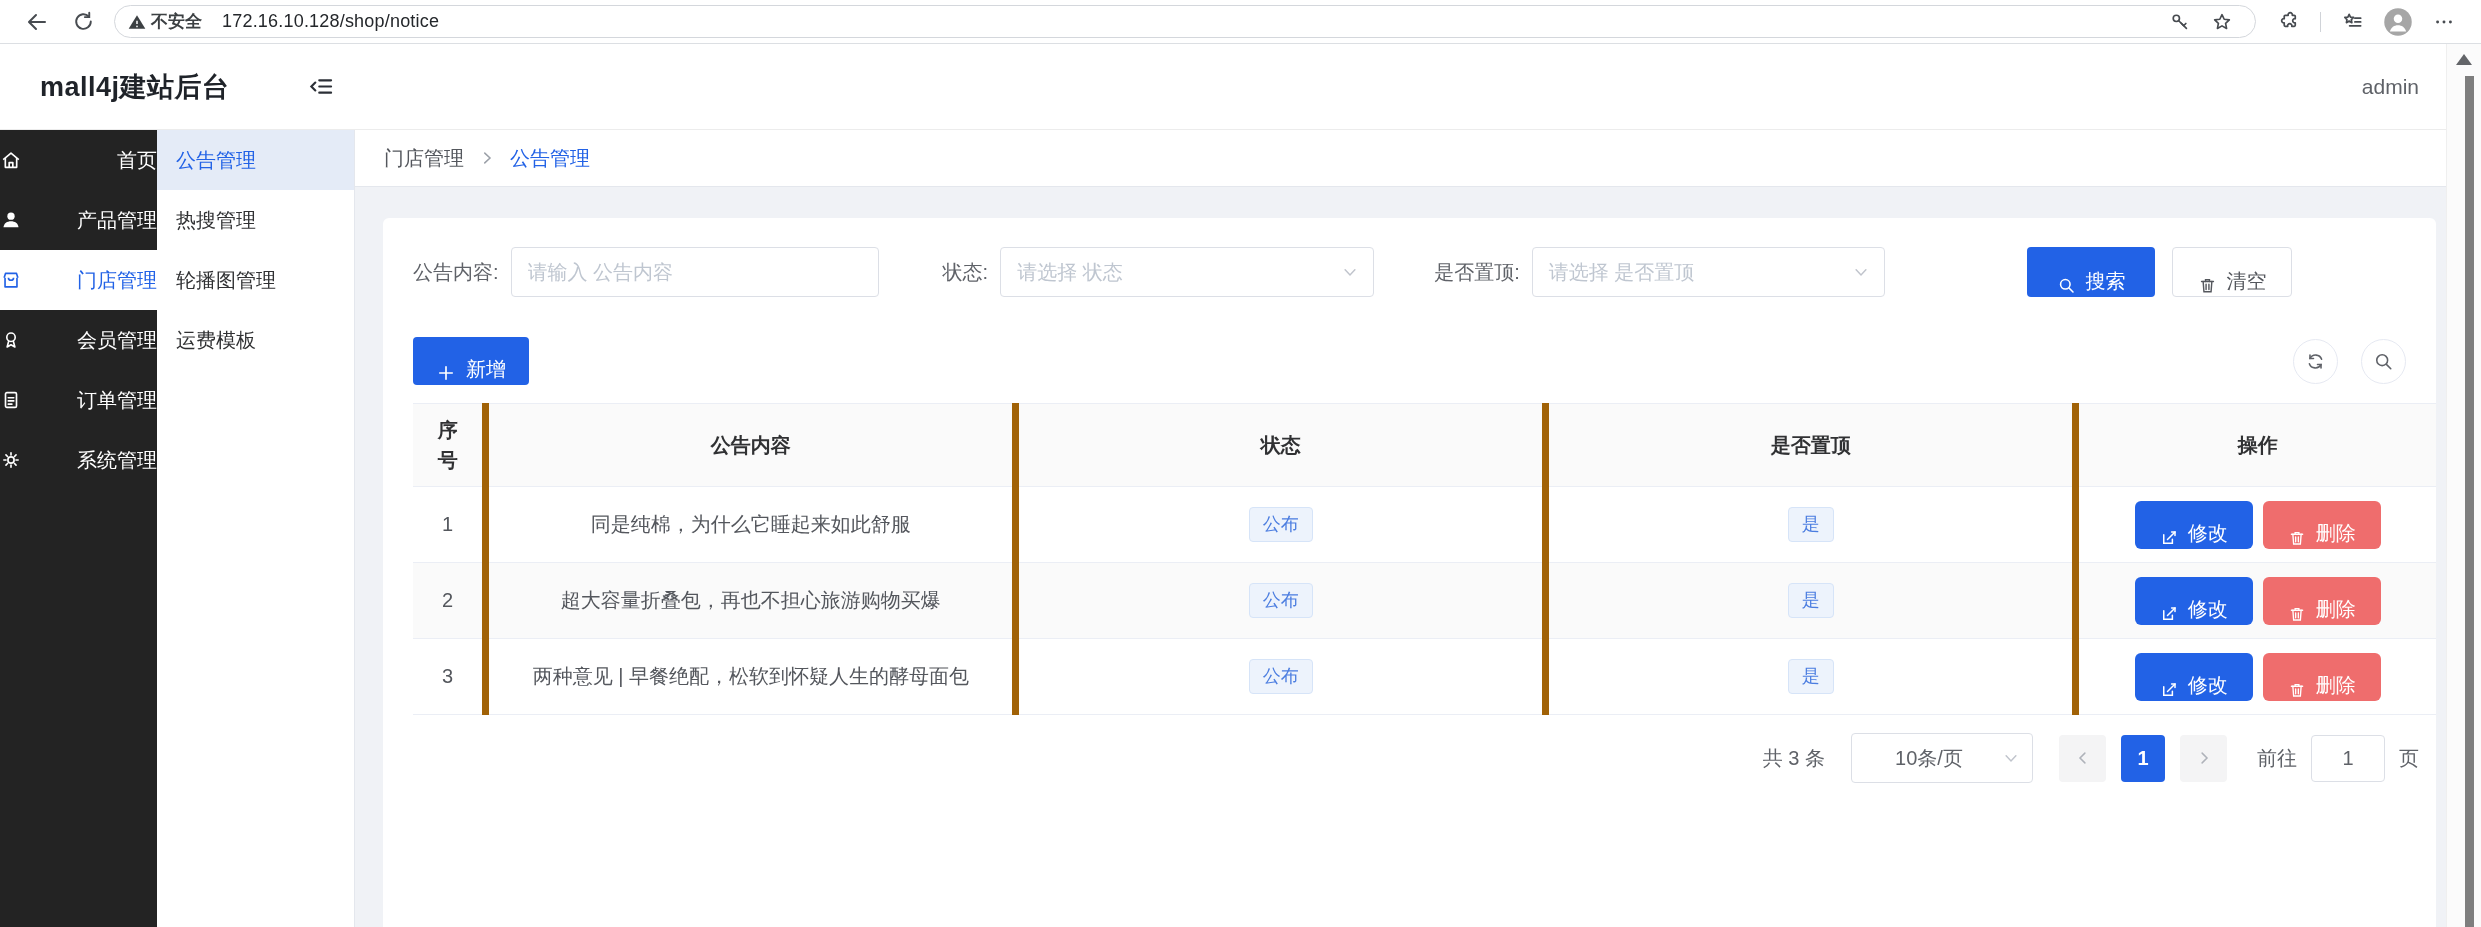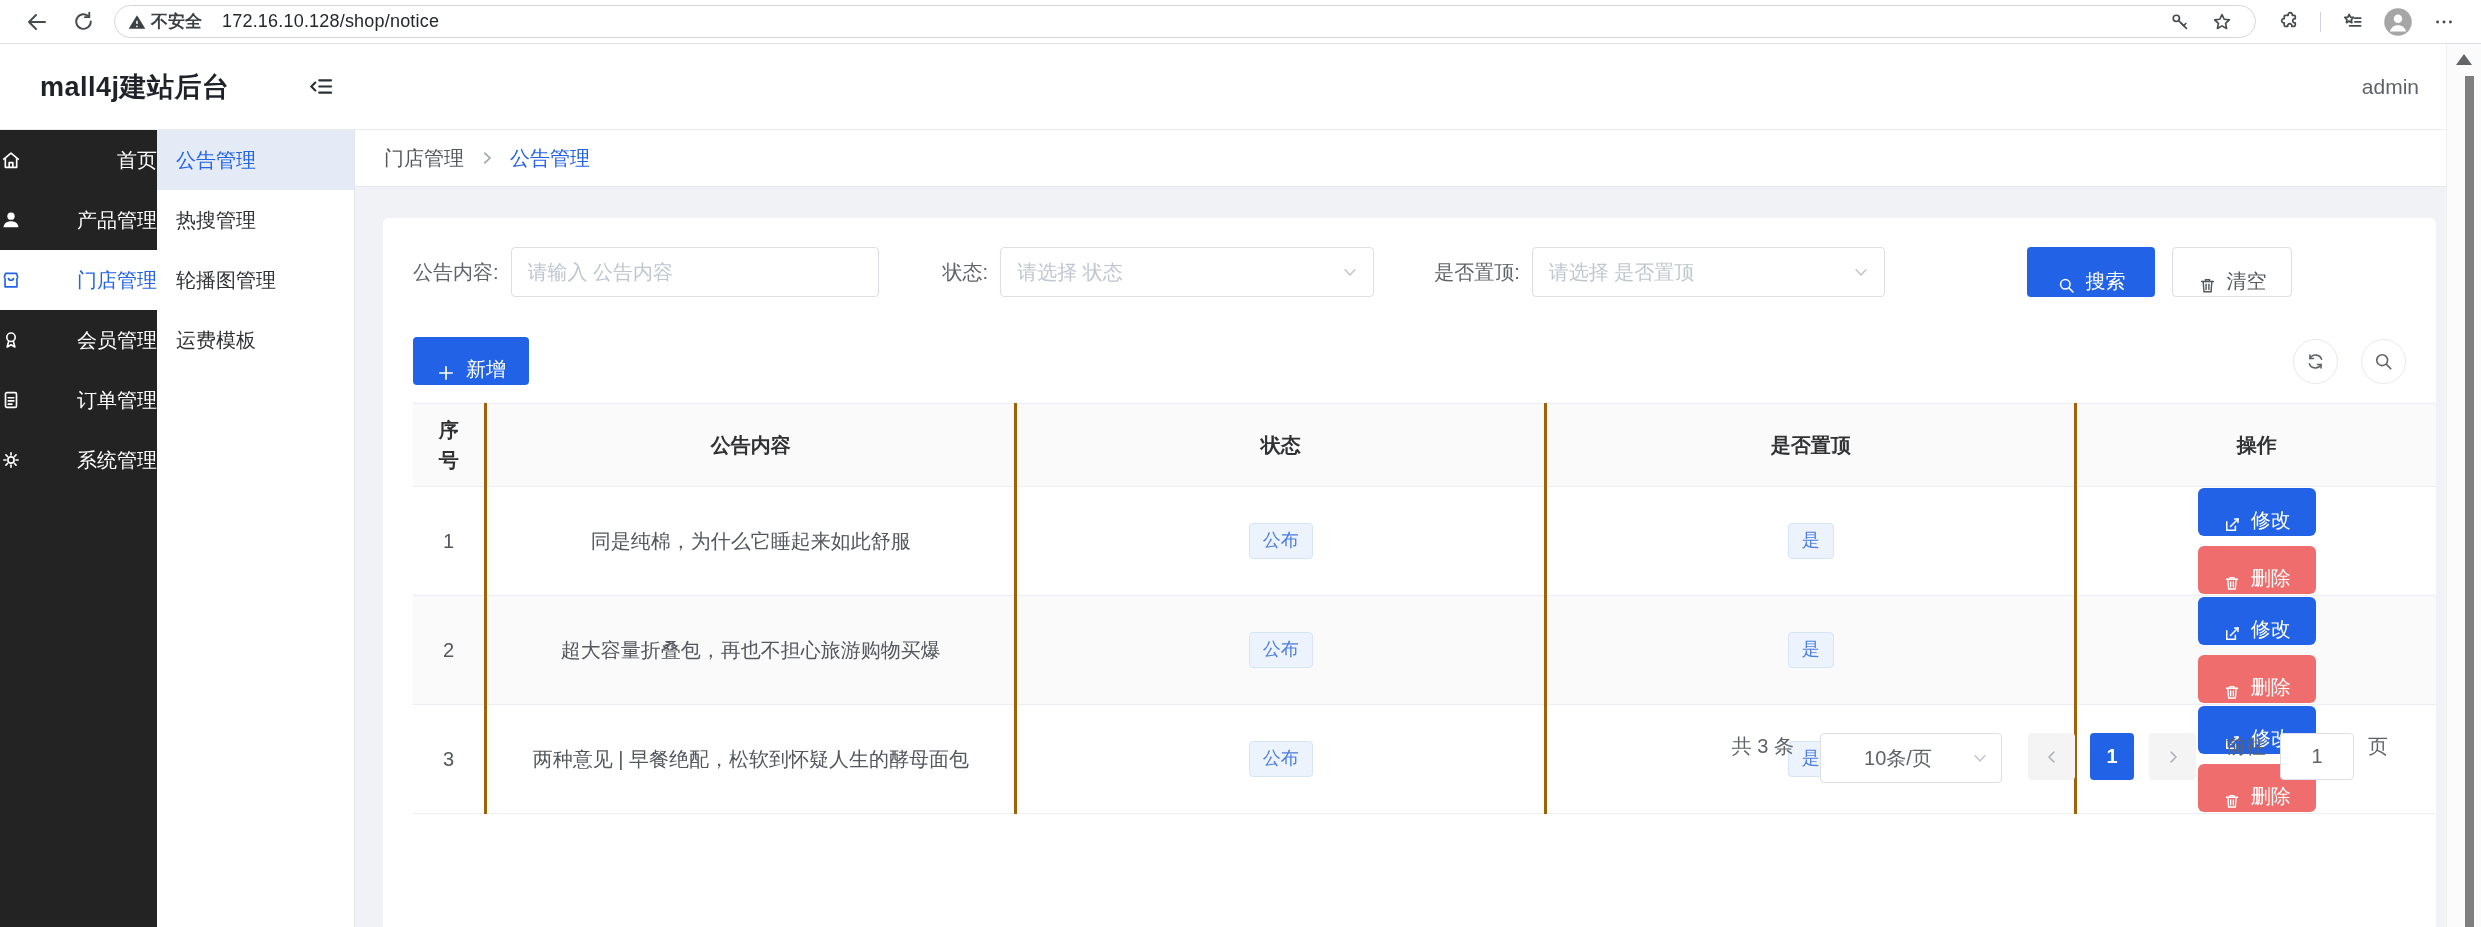--- a/index.html
+++ b/index.html
@@ -79,39 +79,39 @@
   .btn-add{width:116px;height:48px;}
   .tool-icons{margin-left:auto;display:flex;gap:23px;}
   .circle-btn{width:45px;height:45px;border-radius:50%;border:1px solid #e6e9f2;display:flex;align-items:center;
               justify-content:center;color:#5f6268;cursor:pointer;background:#fff;box-sizing:border-box;}
 
   
   .tablewrap{position:absolute;left:30px;right:0;top:185px;}
   table{border-collapse:collapse;width:100%;table-layout:fixed;}
   thead th{background:#fafafa;height:80px;font-size:20px;font-weight:700;color:#303133;
            border-bottom:1px solid #ebeef5;border-top:1px solid #ebeef5;}
-  th,td{border-left:3px solid #a16207;text-align:center;}
+  th,td{border-left:7px solid #a16207;text-align:center;}
   th:first-child,td:first-child{border-left:none;}
   th:last-child,td:last-child{border-right:none;}
   tbody td{height:73px;font-size:20px;color:#54575d;border-bottom:1px solid #ebeef5;}
   tbody tr.striped td{background:#fafafa;}
   .col-index{width:3.6%;}
   .col-content{width:26.2%;}
   .col-status{width:26.2%;}
   .col-top{width:26.2%;}
   .col-op{width:17.8%;border-left:1px solid #ebeef5;}
   th.col-index .wrap2{display:inline-block;width:1.3em;line-height:1.5;}
   .tag{display:inline-block;padding:5px 13px;font-size:18px;color:#4b7de0;background:#edf3fc;
        border:1px solid #d6e4f8;border-radius:4px;line-height:1.3;}
-  .op-cell{display:flex;align-items:center;justify-content:center;gap:10px;flex-direction:column;}
+  .op-cell{display:flex;align-items:center;justify-content:center;gap:10px;}
   .btn-edit{width:118px;height:48px;border-radius:6px;}
   .btn-del{width:118px;height:48px;border-radius:6px;}
 
   
-  .pagination{position:absolute;right:48px;top:515px;height:50px;display:flex;font-size:20px;color:#5f6268;margin-left:27px;}
+  .pagination{position:absolute;right:17px;top:515px;height:50px;display:flex;align-items:center;font-size:20px;color:#5f6268;margin-left:27px;}
   .pg-total{margin-right:26px;}
   .pg-size{position:relative;width:182px;height:50px;border:1px solid #dcdfe6;border-radius:4px;box-sizing:border-box;
            display:flex;align-items:center;justify-content:center;cursor:pointer;margin-right:26px;background:#fff;}
   .pg-size .chev{position:absolute;right:12px;color:#c0c4cc;display:flex;}
   .pg-size .val{margin-right:26px;color:#5f6268;}
   .pg-arrow{width:47px;height:47px;background:#f4f4f5;border-radius:4px;display:flex;align-items:center;
             justify-content:center;color:#aeb2b9;cursor:pointer;}
   .pg-page{width:44px;height:47px;background:#2262e6;border-radius:4px;color:#fff;display:flex;align-items:center;
            justify-content:center;font-weight:700;margin:0 15px;cursor:pointer;}
   .pg-goto{margin-left:30px;margin-right:14px;}

